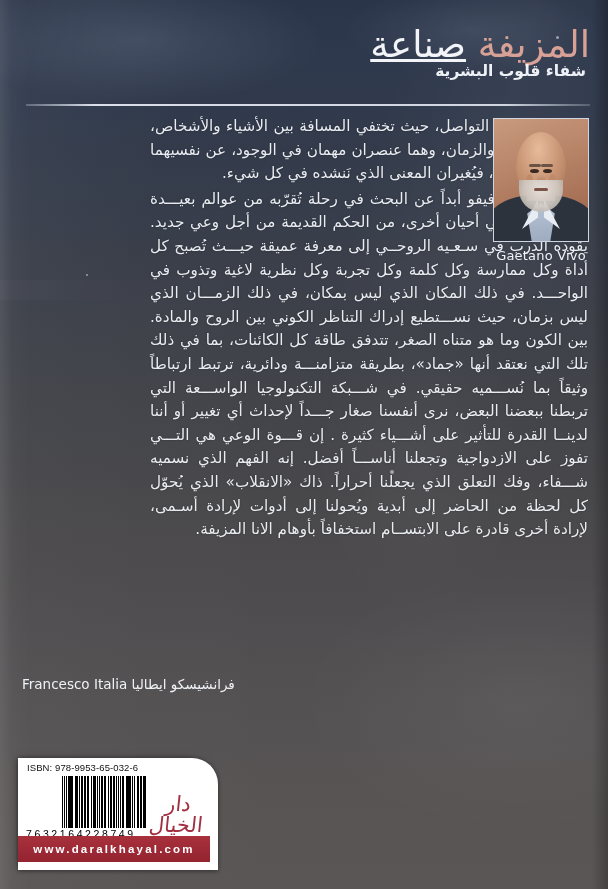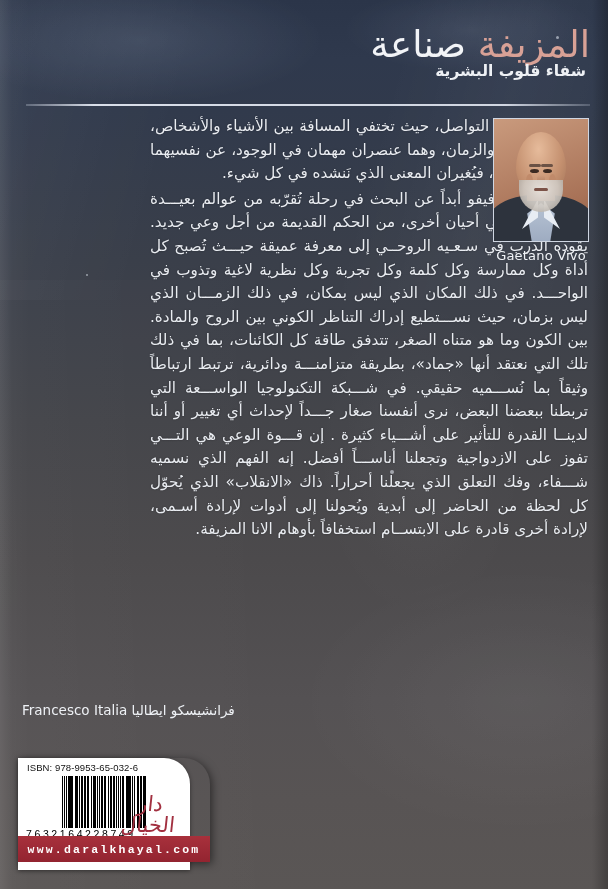--- a/index.html
+++ b/index.html
@@ -75,21 +75,21 @@
     direction: rtl;
     z-index: 5;
   }
   .book-title {
     font-size: 37px;
     line-height: 1.05;
     letter-spacing: 0.5px;
     white-space: nowrap;
     font-weight: 400;
   }
-  .t-make { color: #f2f4f7; }
+  .t-make { color: #f2f4f7; text-decoration: underline; }
   .t-human { color: #d8a196; }
 
   .subtitle {
     position: absolute;
     right: 22px;
     top: 62px;
     font-size: 15.5px;
     font-weight: bold;
     color: #eef1f5;
     direction: rtl;
@@ -207,35 +207,35 @@
   .body-text p.first {
     padding-left: 128px; 
   }
   .body-text p.second {
     padding-left: 128px;
   }
 
   .signature {
     position: absolute;
     left: 22px;
-    top: 702px;
+    top: 676px;
     font-size: 13.5px;
     color: #eef1f5;
     z-index: 5;
     direction: ltr;
     white-space: nowrap;
   }
   .sig-ar { direction: rtl; margin-right: 6px; }
 
   
   .barcode-card {
     position: absolute;
     left: 18px;
     top: 758px;
-    width: 172px;
+    width: 200px;
     height: 112px;
     z-index: 7;
     background: #ffffff;
     border-radius: 0 26px 0 0;
     overflow: hidden;
     box-shadow: 0 1px 4px rgba(0,0,0,.45);
     text-decoration: underline;
   }
   .isbn-text {
     position: absolute;
@@ -308,21 +308,21 @@
     z-index: 8;
     display: flex;
     align-items: center;
     justify-content: center;
   }
   .url-bar span {
     color: #fff;
     font-size: 11.5px;
     letter-spacing: 2.2px;
     direction: ltr;
-    font-family: Liberation Mono, monospace;
+    font-family: Liberation Sans, sans-serif;
     font-weight: bold;
   }
   .card-shadow {
     position: absolute;
     left: 18px; top: 758px; width: 192px; height: 104px;
     z-index: 6;
     box-shadow: 2px 2px 8px rgba(0,0,0,.5);
     border-radius: 0 26px 0 0;
     pointer-events:none;
   }

